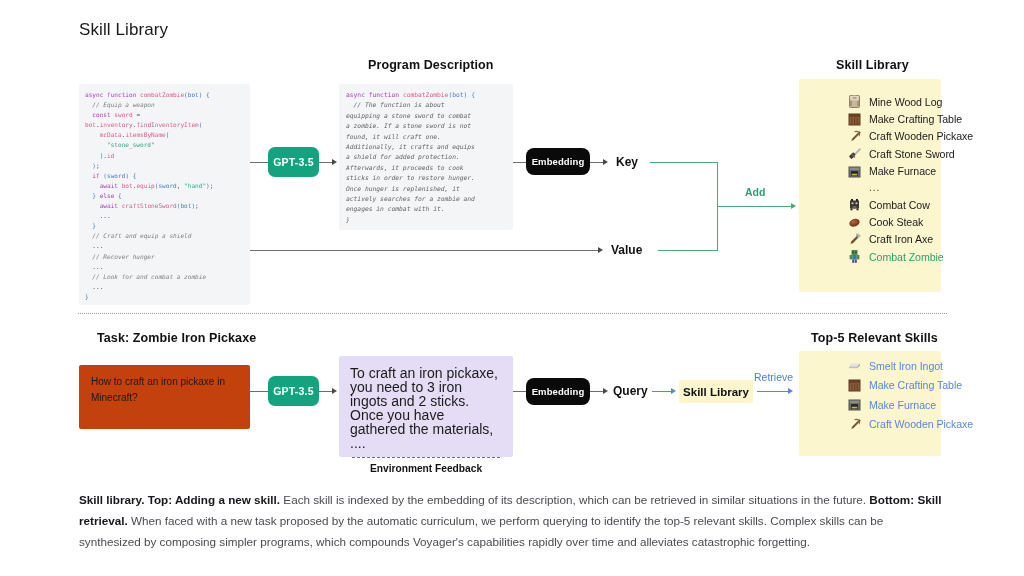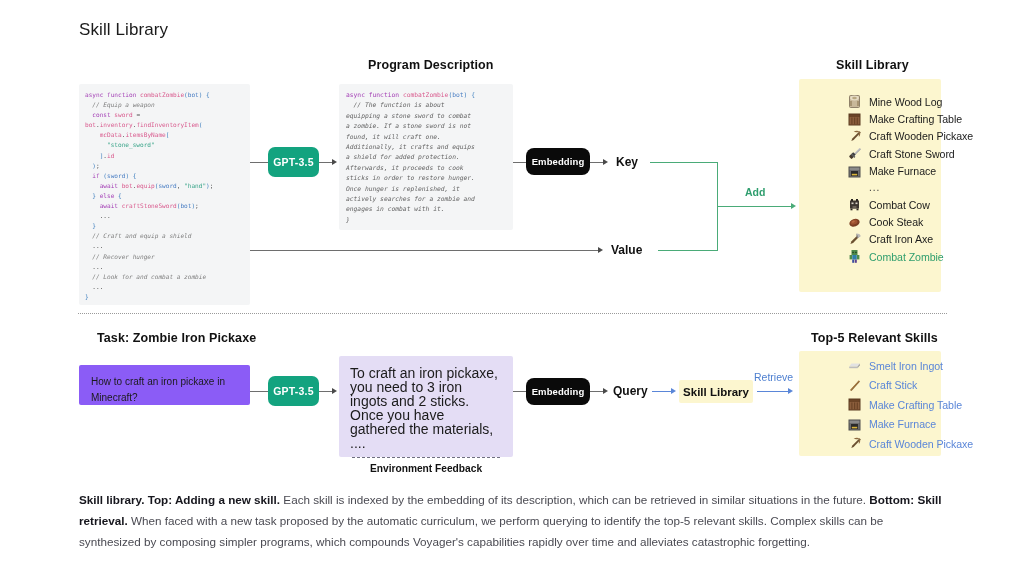--- a/index.html
+++ b/index.html
@@ -107,22 +107,22 @@
   .librow.dots { height: 16px; }
   .librow.dots .txt { color: #3a3a3a; letter-spacing: 1px; padding-left: 22px; font-size: 10px;}
   .txt.green { color: #2f9e6e; }
   .txt.blue  { color: #5a86d8; }
 
   .libbox5 .librow { height: 19.5px; }
 
   
   .taskbox {
     position: absolute; left: 79px; top: 365px;
-    width: 171px; height: 40px;
-    background: #8b5cf6; border-radius: 2px;
+    width: 171px; height: 64px;
+    background: #c2410c; border-radius: 2px;
     padding: 9px 12px;
   }
   .taskbox .t {
     font-size: 10px; line-height: 16px; color: #1b1b1b;
   }
   .fbbox {
     position: absolute; left: 339px; top: 356px;
     width: 174px; height: 101px;
     background: #e4ddf5; border-radius: 2px;
     padding: 10px 11px;
@@ -412,29 +412,20 @@
       <span class="ico">
         <svg width="15" height="15" viewBox="0 0 15 15">
           <path d="M2.2 8.6 L4.4 5.6 L12.8 5.6 L10.6 8.6 Z" fill="#e2e2e2"></path>
           <path d="M2.2 8.6 L10.6 8.6 L10.6 10.2 L2.2 10.2 Z" fill="#bdbdbd"></path>
           <path d="M10.6 8.6 L12.8 5.6 L12.8 7.2 L10.6 10.2 Z" fill="#9e9e9e"></path>
         </svg>
       </span>
       <span class="txt blue">Smelt Iron Ingot</span>
     </div>
 
-    <div class="librow">
-      <span class="ico">
-        <svg width="15" height="15" viewBox="0 0 15 15">
-          <path d="M11.8 2.4 L3.2 11.9 L4.5 12.9 L13.0 3.4 Z" fill="#8a6332"></path>
-          <path d="M11.8 2.4 L3.2 11.9 L3.8 12.4 L12.4 2.9 Z" fill="#a87c43"></path>
-        </svg>
-      </span>
-      <span class="txt blue">Craft Stick</span>
-    </div>
 
     <div class="librow">
       <span class="ico">
         <svg width="15" height="15" viewBox="0 0 15 15">
           <rect x="2" y="2" width="11" height="11" fill="#8b5e3c"></rect>
           <rect x="2" y="2" width="11" height="3" fill="#6b4426"></rect>
           <rect x="2" y="2" width="11" height="11" fill="none" stroke="#5a3a20" stroke-width="1"></rect>
           <rect x="4.3" y="5.5" width="1.2" height="7" fill="#6b4426"></rect>
           <rect x="7" y="5.5" width="1.2" height="7" fill="#6b4426"></rect>
           <rect x="9.7" y="5.5" width="1.2" height="7" fill="#6b4426"></rect>

